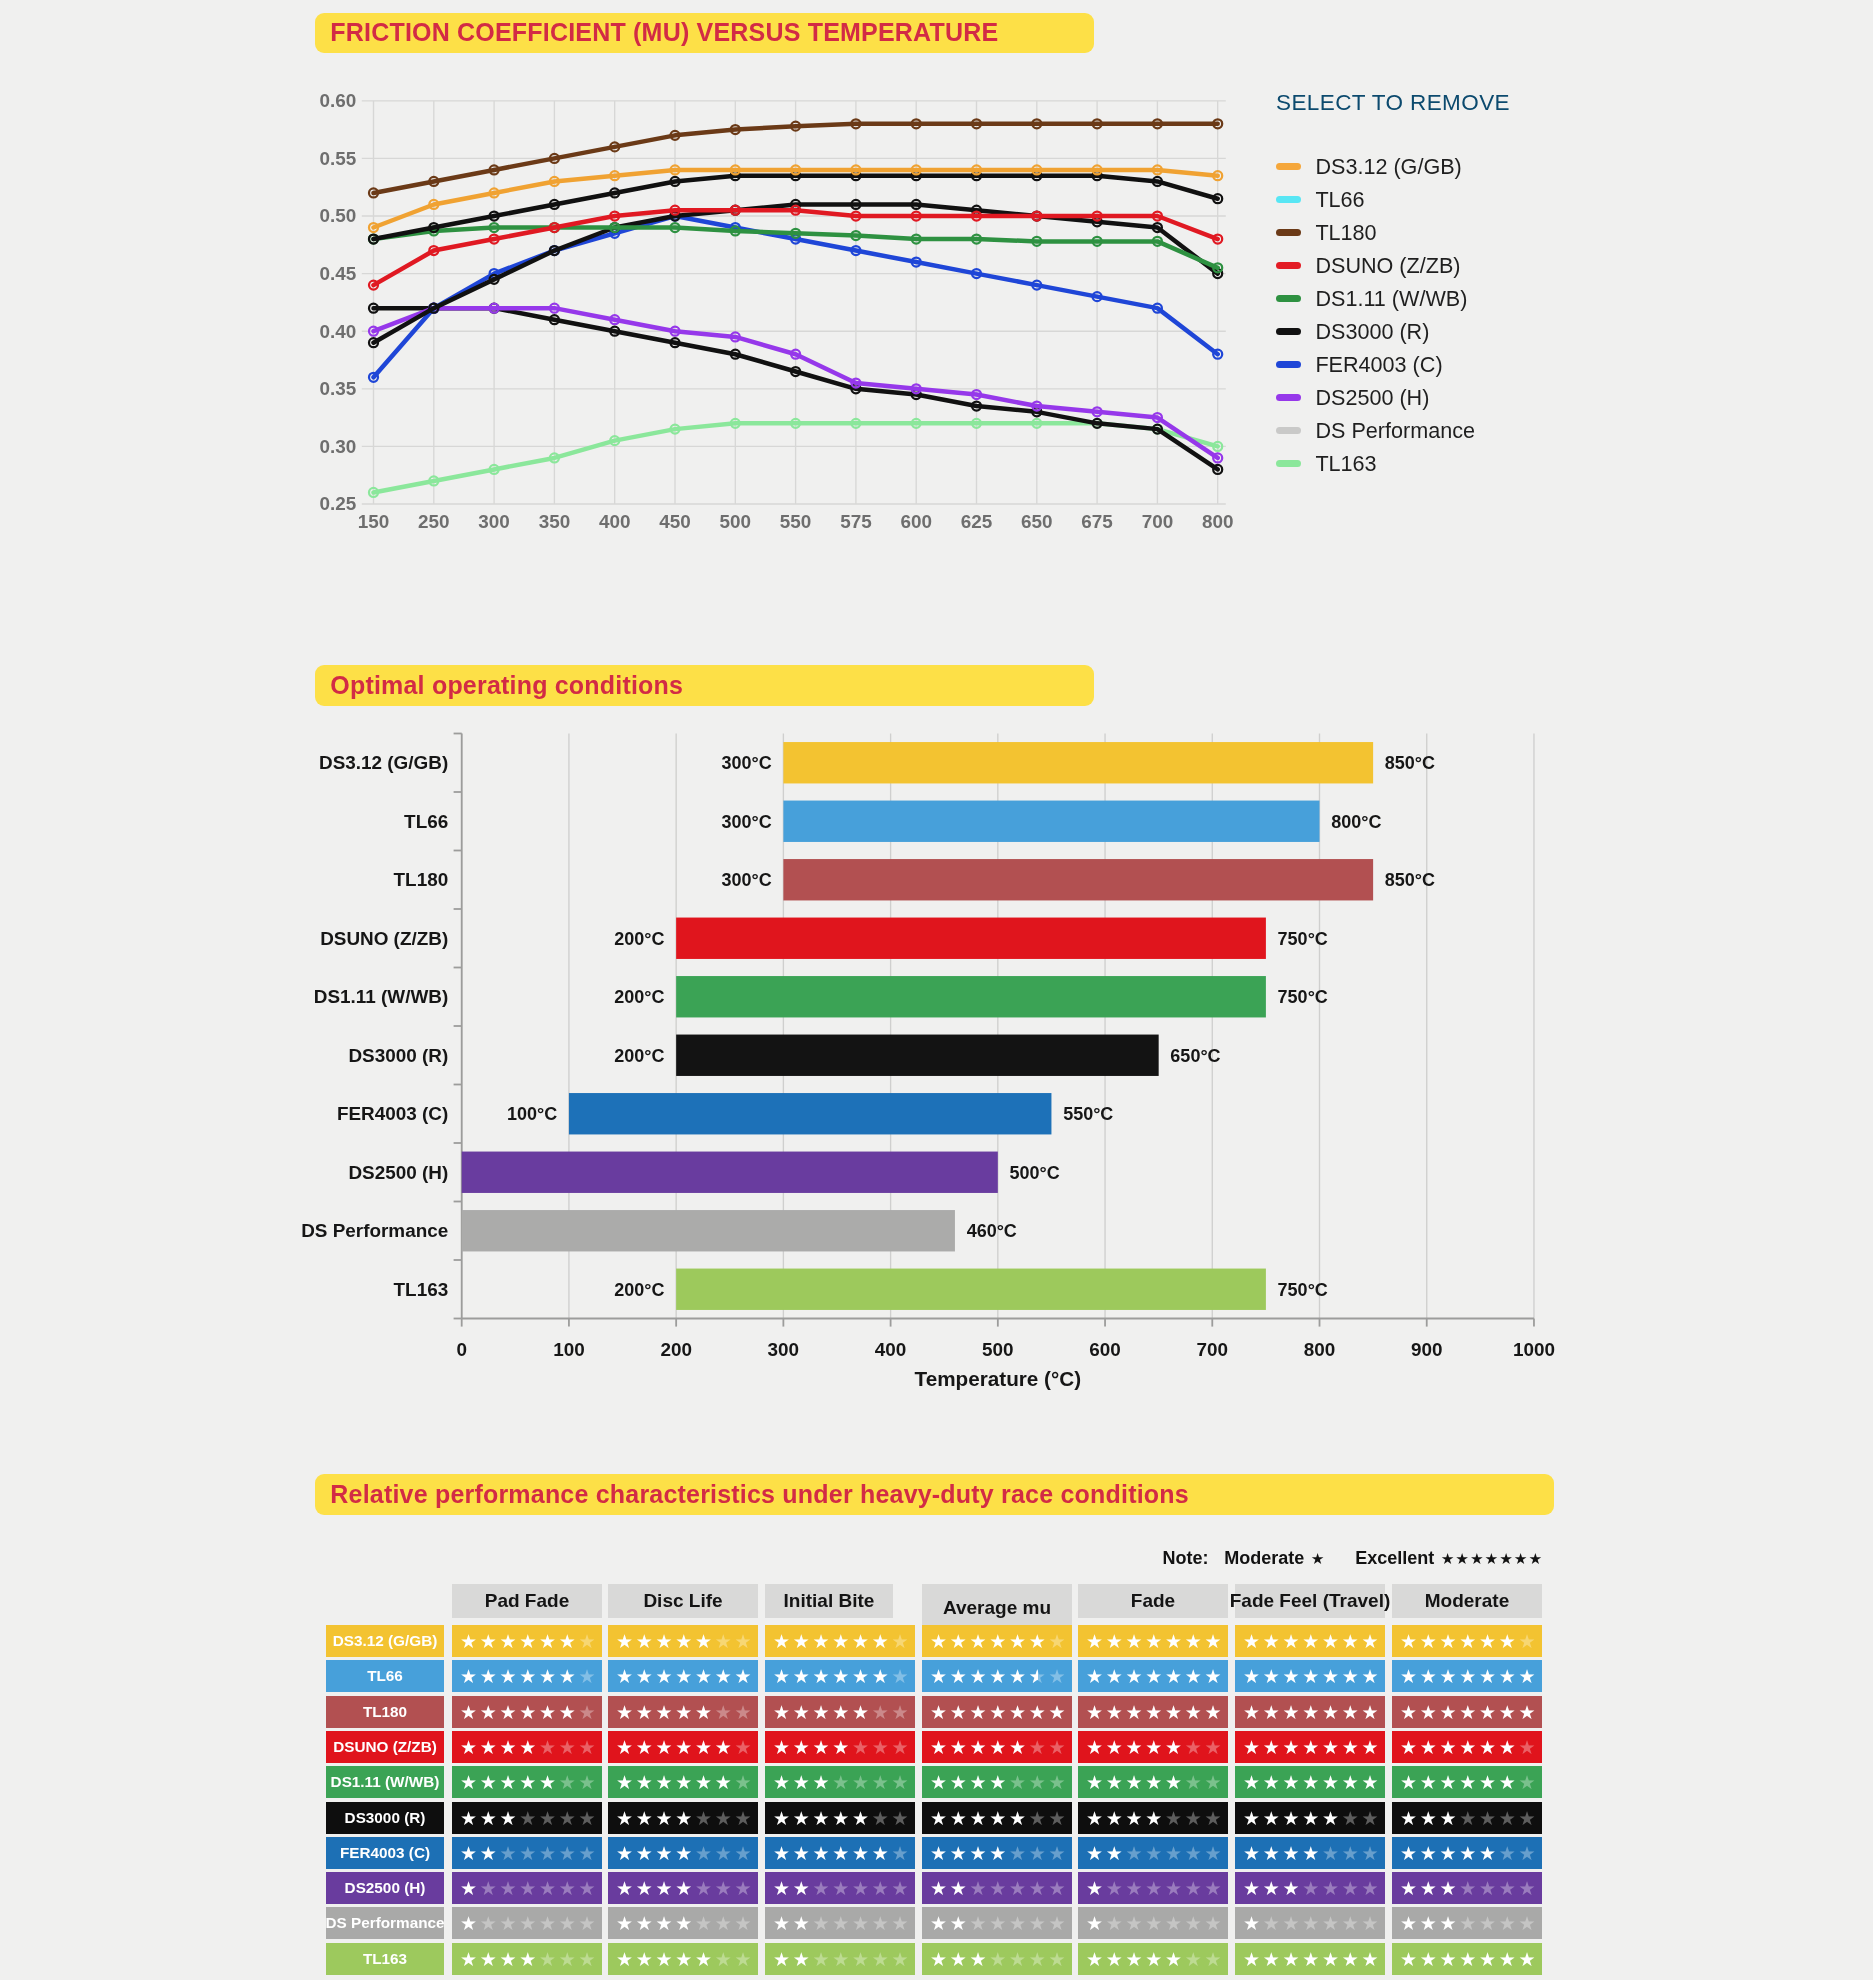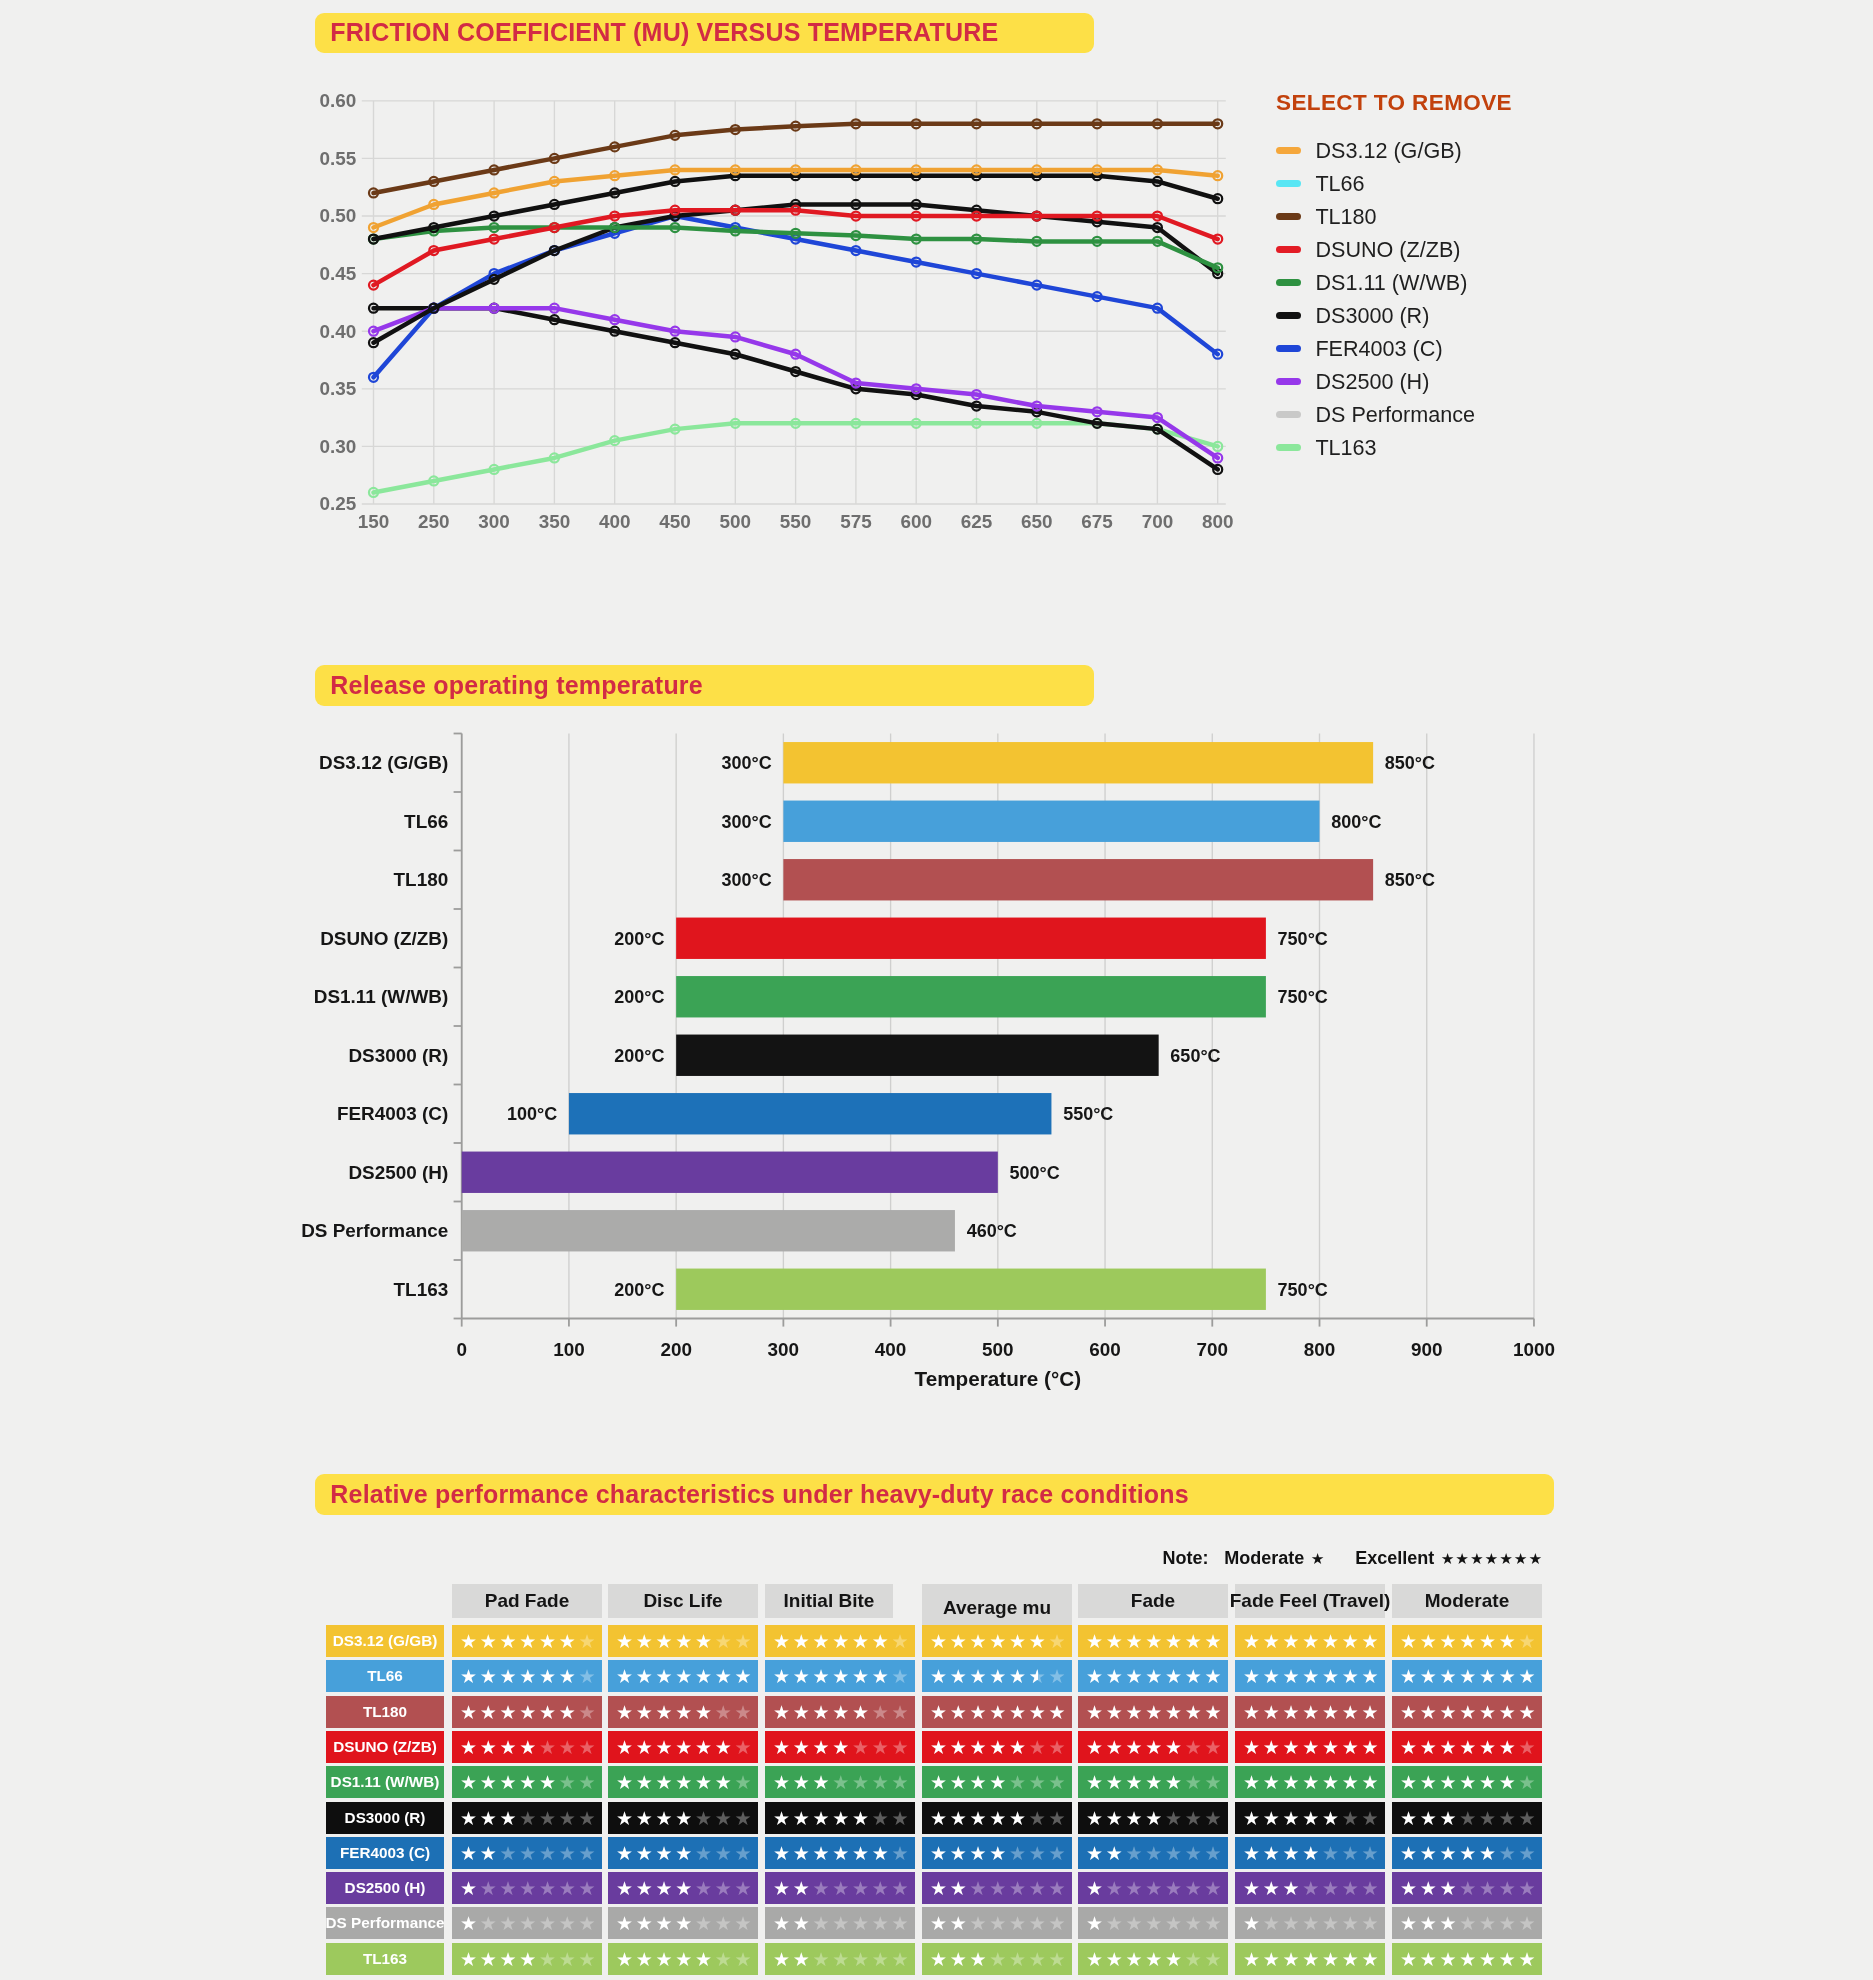--- a/index.html
+++ b/index.html
@@ -23,21 +23,21 @@
   #line-svg{left:306px;top:54px;width:954px;height:522px}
   #bar-svg{left:306px;top:720px;width:1260px;height:684px}
 
   .tick{font:700 21px "Liberation Sans","DejaVu Sans",sans-serif;fill:#6e6e6e}
   .bcat{font:700 21px "Liberation Sans","DejaVu Sans",sans-serif;fill:#161616}
   .bval{font:700 20px "Liberation Sans","DejaVu Sans",sans-serif;fill:#161616}
   .btick{font:700 21px "Liberation Sans","DejaVu Sans",sans-serif;fill:#161616}
   .bxlab{font:700 23px "Liberation Sans","DejaVu Sans",sans-serif;fill:#161616}
 
   #legend{position:absolute;left:1276px;top:90px;width:270px}
-  #legend .legend-title{font-size:22.5px;font-weight:700;color:#c2410c;letter-spacing:0.4px;margin-bottom:18px;white-space:nowrap}
+  #legend .legend-title{font-size:22.5px;font-weight:400;color:#0c4a6e;letter-spacing:0.4px;margin-bottom:34px;white-space:nowrap}
   .legend-item{display:flex;align-items:center;height:33px;cursor:pointer}
   .legend-item .swatch{width:25px;height:6.3px;border-radius:3.6px;margin-right:14.4px;flex:0 0 auto}
   .legend-item .legend-label{font-size:21.6px;color:#1f1f1f;white-space:nowrap}
 
   #note{
     position:absolute;left:765px;top:1548px;width:778px;text-align:right;
     font-size:18px;font-weight:700;color:#121212;white-space:nowrap;
   }
   #note .nstars{font-family:"DejaVu Sans",sans-serif;font-size:15.3px;letter-spacing:0.9px;margin-left:6.3px}
   #note .ngap{margin-left:25px}
@@ -332,21 +332,21 @@
         <span class="legend-label">DS Performance</span>
       </div>
       <div class="legend-item">
         <span class="swatch" style="background: rgb(139, 231, 155);"></span>
         <span class="legend-label">TL163</span>
       </div>
     </div>
 </div>
 
 <div class="banner" id="sec2-banner">
-  <h2>Release operating temperature</h2>
+  <h2>Optimal operating conditions</h2>
 </div>
 <svg id="bar-svg" viewBox="340 800 1400 760">
     <g>
       <line x1="513" x2="513" y1="815" y2="1465" stroke="#cfcfce" stroke-width="1.5"></line>
       <line x1="513" x2="513" y1="1465" y2="1474" stroke="#9c9c9b" stroke-width="2"></line>
       <text x="513" y="1507" text-anchor="middle" class="btick">0</text>
       <line x1="632.14" x2="632.14" y1="815" y2="1465" stroke="#cfcfce" stroke-width="1.5"></line>
       <line x1="632.14" x2="632.14" y1="1465" y2="1474" stroke="#9c9c9b" stroke-width="2"></line>
       <text x="632.14" y="1507" text-anchor="middle" class="btick">100</text>
       <line x1="751.28" x2="751.28" y1="815" y2="1465" stroke="#cfcfce" stroke-width="1.5"></line>

